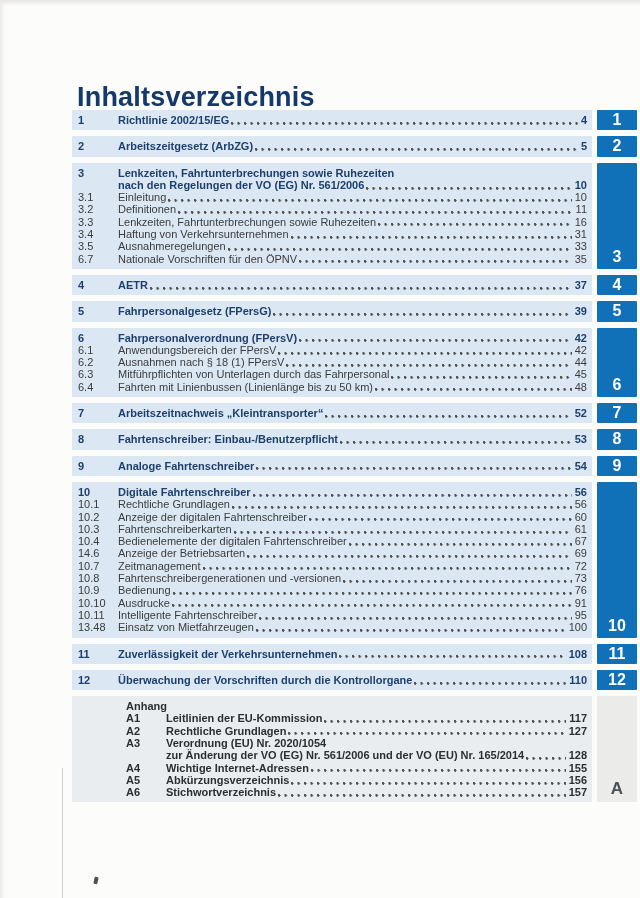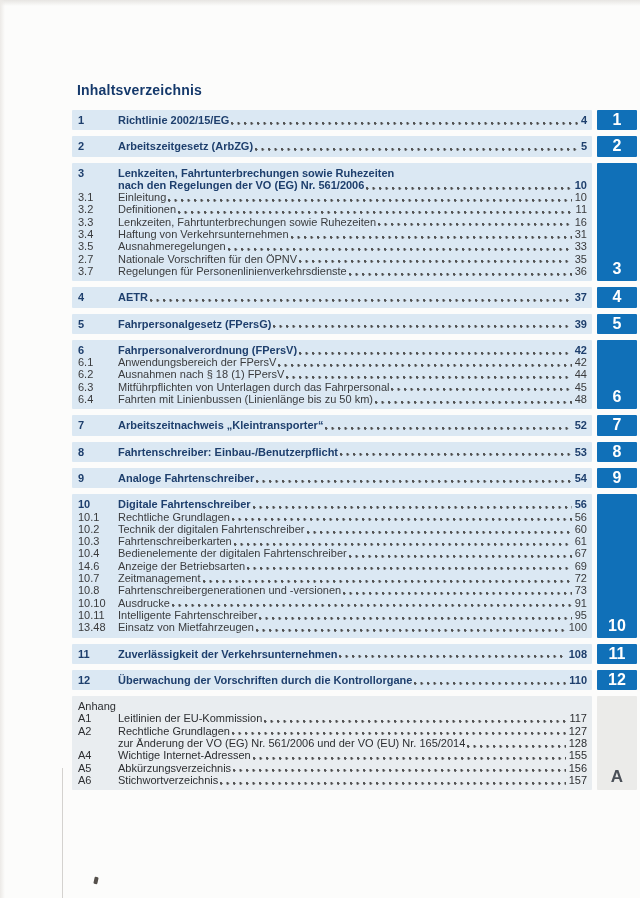--- a/index.html
+++ b/index.html
@@ -11,21 +11,21 @@
     position:relative;
   }
   
   .scan-top{position:absolute;left:0;top:0;width:640px;height:6px;background:linear-gradient(#e7e5e2,rgba(252,252,251,0));}
   .scan-left{position:absolute;left:0;top:0;width:5px;height:898px;background:linear-gradient(90deg,#eceae7,rgba(252,252,251,0));}
   .artifact-line{position:absolute;left:62px;top:768px;width:1px;height:130px;background:#d4d2cf;}
   .artifact-dot{position:absolute;left:94px;top:877px;width:4px;height:7px;background:#55504b;transform:rotate(12deg);border-radius:1px;}
 
   .title{
     position:absolute;left:77px;top:82px;margin:0;
-    font-size:14px;font-weight:bold;letter-spacing:.2px;
+    font-size:27px;font-weight:bold;letter-spacing:.2px;
     color:#15396b;
   }
   .toc{
     position:absolute;left:72px;top:110px;width:565px;
   }
   .section{display:flex;align-items:stretch;margin-bottom:6px;}
   .band{
     flex:0 0 520px;box-sizing:border-box;
     background:#dbe8f3;
     padding:4px 5px 4px 6px;
@@ -38,21 +38,21 @@
   .row .leader{
     flex:1 1 auto;min-width:6px;margin:0 3px 0 2px;
     background-image:radial-gradient(circle at 1.2px 1.2px,#4d4d4d 1.05px,rgba(0,0,0,0) 1.35px);
     background-size:6.5px 2.6px;
     background-repeat:repeat-x;
     background-position:left bottom 2px;
   }
   .row .pg{flex:0 0 auto;white-space:nowrap;}
   .row.chapter{font-weight:bold;color:#1e3f6d;}
   .row.sub{font-weight:normal;color:#3a3b3d;}
-  .row.annex{font-weight:normal;color:#2c2e31;}
+  .row.annex{font-weight:bold;color:#2c2e31;margin-left:48px;}
 
   .tab{
     flex:0 0 40px;margin-left:5px;
     background:#1070b8;color:#ffffff;
     font-weight:bold;font-size:16px;
     display:flex;align-items:center;justify-content:center;
     border-radius:1px;
   }
   .tab.tall{align-items:flex-end;padding-bottom:3px;box-sizing:border-box;}
   .tab.light{background:#ebebe9;color:#4b5058;font-size:17px;}
@@ -124,30 +124,24 @@
           <span class="leader"></span>
           <span class="pg">31</span>
         </div>
         <div class="row sub">
           <span class="num">3.5</span>
           <span class="txt">Ausnahmeregelungen</span>
           <span class="leader"></span>
           <span class="pg">33</span>
         </div>
         <div class="row sub">
-          <span class="num">2.7</span>
+          <span class="num">6.7</span>
           <span class="txt">Nationale Vorschriften für den ÖPNV</span>
           <span class="leader"></span>
           <span class="pg">35</span>
-        </div>
-        <div class="row sub">
-          <span class="num">3.7</span>
-          <span class="txt">Regelungen für Personenlinienverkehrsdienste</span>
-          <span class="leader"></span>
-          <span class="pg">36</span>
         </div>
       </div>
       <div class="tab tall">3</div>
     </div>
     <div class="section">
       <div class="band">
         <div class="row chapter">
           <span class="num">4</span>
           <span class="txt">AETR</span>
           <span class="leader"></span>
@@ -244,21 +238,21 @@
           <span class="pg">56</span>
         </div>
         <div class="row sub">
           <span class="num">10.1</span>
           <span class="txt">Rechtliche Grundlagen</span>
           <span class="leader"></span>
           <span class="pg">56</span>
         </div>
         <div class="row sub">
           <span class="num">10.2</span>
-          <span class="txt">Technik der digitalen Fahrtenschreiber</span>
+          <span class="txt">Anzeige der digitalen Fahrtenschreiber</span>
           <span class="leader"></span>
           <span class="pg">60</span>
         </div>
         <div class="row sub">
           <span class="num">10.3</span>
           <span class="txt">Fahrtenschreiberkarten</span>
           <span class="leader"></span>
           <span class="pg">61</span>
         </div>
         <div class="row sub">
@@ -279,20 +273,26 @@
           <span class="leader"></span>
           <span class="pg">72</span>
         </div>
         <div class="row sub">
           <span class="num">10.8</span>
           <span class="txt">Fahrtenschreibergenerationen und -versionen</span>
           <span class="leader"></span>
           <span class="pg">73</span>
         </div>
         <div class="row sub">
+          <span class="num">10.9</span>
+          <span class="txt">Bedienung</span>
+          <span class="leader"></span>
+          <span class="pg">76</span>
+        </div>
+        <div class="row sub">
           <span class="num">10.10</span>
           <span class="txt">Ausdrucke</span>
           <span class="leader"></span>
           <span class="pg">91</span>
         </div>
         <div class="row sub">
           <span class="num">10.11</span>
           <span class="txt">Intelligente Fahrtenschreiber</span>
           <span class="leader"></span>
           <span class="pg">95</span>
@@ -340,20 +340,24 @@
           <span class="leader"></span>
           <span class="pg">117</span>
         </div>
         <div class="row annex">
           <span class="num">A2</span>
           <span class="txt">Rechtliche Grundlagen</span>
           <span class="leader"></span>
           <span class="pg">127</span>
         </div>
         <div class="row annex">
+          <span class="num">A3</span>
+          <span class="txt">Verordnung (EU) Nr. 2020/1054</span>
+        </div>
+        <div class="row annex">
           <span class="num"></span>
           <span class="txt">zur Änderung der VO (EG) Nr. 561/2006 und der VO (EU) Nr. 165/2014</span>
           <span class="leader"></span>
           <span class="pg">128</span>
         </div>
         <div class="row annex">
           <span class="num">A4</span>
           <span class="txt">Wichtige Internet-Adressen</span>
           <span class="leader"></span>
           <span class="pg">155</span>

